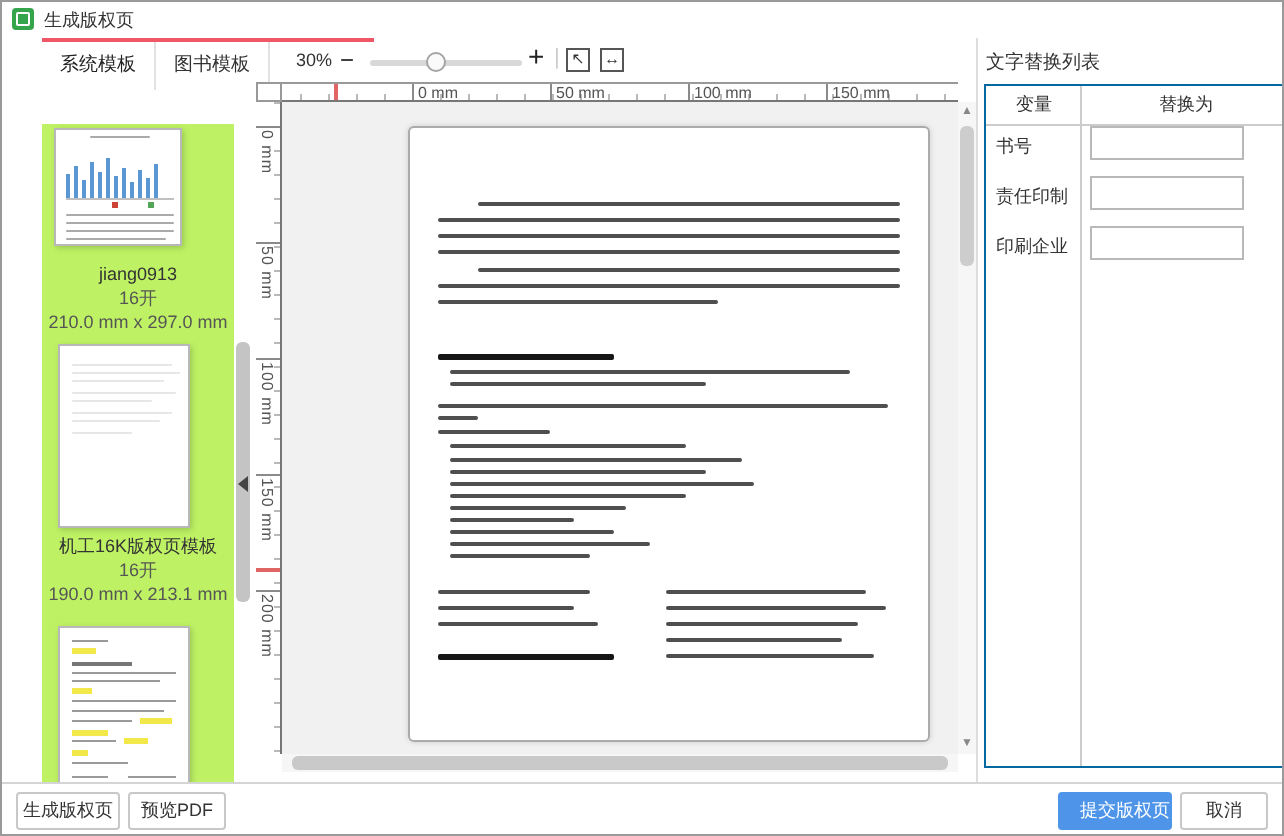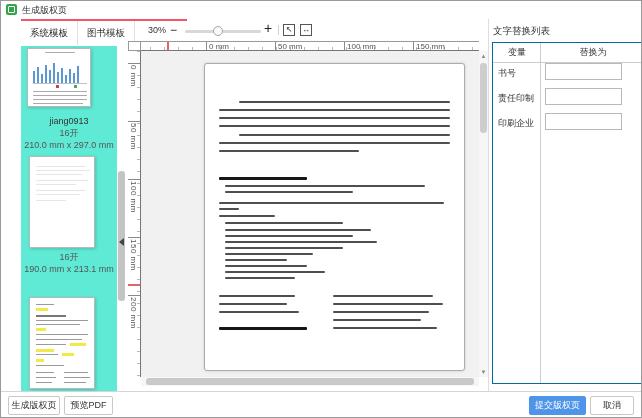--- a/index.html
+++ b/index.html
@@ -7,21 +7,21 @@
     box-sizing:border-box;overflow:hidden;font-family:"Liberation Sans","DejaVu Sans",sans-serif;color:#333;}
   
   .app-icon{position:absolute;left:5px;top:3px;width:11px;height:11px;background:#35a54b;border-radius:2px;}
   .app-icon i{position:absolute;left:2px;top:2px;right:2px;bottom:2px;border:1px solid #fff;border-radius:1px;}
   .window-title{position:absolute;left:21px;top:3px;font-size:9px;color:#333;}
   
   .tabstrip{position:absolute;left:20px;top:18px;width:166px;height:26px;border-top:2px solid #f05666;display:flex;}
   .tab{height:24px;line-height:24px;padding:0 9px;font-size:9.5px;color:#333;border-right:1px solid #e2e2e2;white-space:nowrap;}
   .tab.active{color:#222;}
   
-  .sidebar{position:absolute;left:20px;top:45px;width:96px;height:345px;overflow:hidden;background:#5eead4;}
+  .sidebar{position:absolute;left:20px;top:61px;width:96px;height:345px;overflow:hidden;background:#bef264;}
   .thumb{position:absolute;background:#fff;border:1px solid #b8b8b8;box-shadow:1px 1px 3px rgba(0,0,0,.18);overflow:hidden;box-sizing:border-box;}
   .thumb1{left:6px;top:2px;width:64px;height:59px;}
   .thumb2{left:8px;top:110px;width:66px;height:92px;}
   .thumb3{left:8px;top:251px;width:66px;height:92px;}
   .caption{position:absolute;left:0;width:96px;text-align:center;font-size:9px;line-height:12px;color:#555;}
   .caption .nm{color:#333;}
   .bars{position:absolute;left:5px;top:8px;width:54px;height:26px;display:flex;align-items:flex-end;gap:2px;border-bottom:1px solid #c0c0c0;}
   .bar{width:2px;background:#5b96d5;}
   .mline{position:absolute;height:1px;background:#aaa;border-radius:1px;}
   .fline{position:absolute;height:1px;background:#e6e6e6;border-radius:1px;}
@@ -128,20 +128,21 @@
       <div class="fline" style="top:9px;left:6px;width:50px;"></div>
       <div class="fline" style="top:13px;left:6px;width:54px;"></div>
       <div class="fline" style="top:17px;left:6px;width:46px;"></div>
       <div class="fline" style="top:23px;left:6px;width:52px;"></div>
       <div class="fline" style="top:27px;left:6px;width:40px;"></div>
       <div class="fline" style="top:33px;left:6px;width:50px;"></div>
       <div class="fline" style="top:37px;left:6px;width:44px;"></div>
       <div class="fline" style="top:43px;left:6px;width:30px;"></div>
     </div>
     <div class="caption" style="top:205px;">
+      <div class="nm">机工16K版权页模板</div>
       <div>16开</div>
       <div>190.0 mm x 213.1 mm</div>
     </div>
 
     <div class="thumb thumb3">
       <div class="gline" style="top:6px;left:6px;width:18px;"></div>
       <div class="yline" style="top:10px;left:6px;width:12px;"></div>
       <div class="dline" style="top:17px;left:6px;width:30px;"></div>
       <div class="gline" style="top:22px;left:6px;width:52px;"></div>
       <div class="gline" style="top:26px;left:6px;width:44px;"></div>
@@ -265,17 +266,17 @@
     <input class="rinput" style="top: 20px;" value="">
     <div class="rlabel" style="top:49px;">责任印制</div>
     <input class="rinput" style="top: 45px;" value="">
     <div class="rlabel" style="top:74px;">印刷企业</div>
     <input class="rinput" style="top: 70px;" value="">
   </div>
 
   <div class="footer">
     <div class="fbtn" style="left:7px;width:52px;">生成版权页</div>
     <div class="fbtn" style="left:63px;width:49px;">预览PDF</div>
-    <div class="fbtn blue" style="left:528px;width:57px;">提交版权页</div>
+    <div class="fbtn blue" style="left:528px;width:57px;text-align:right;">提交版权页</div>
     <div class="fbtn" style="left:589px;width:44px;">取消</div>
   </div>
 
 </div>
 
 </body></html>

